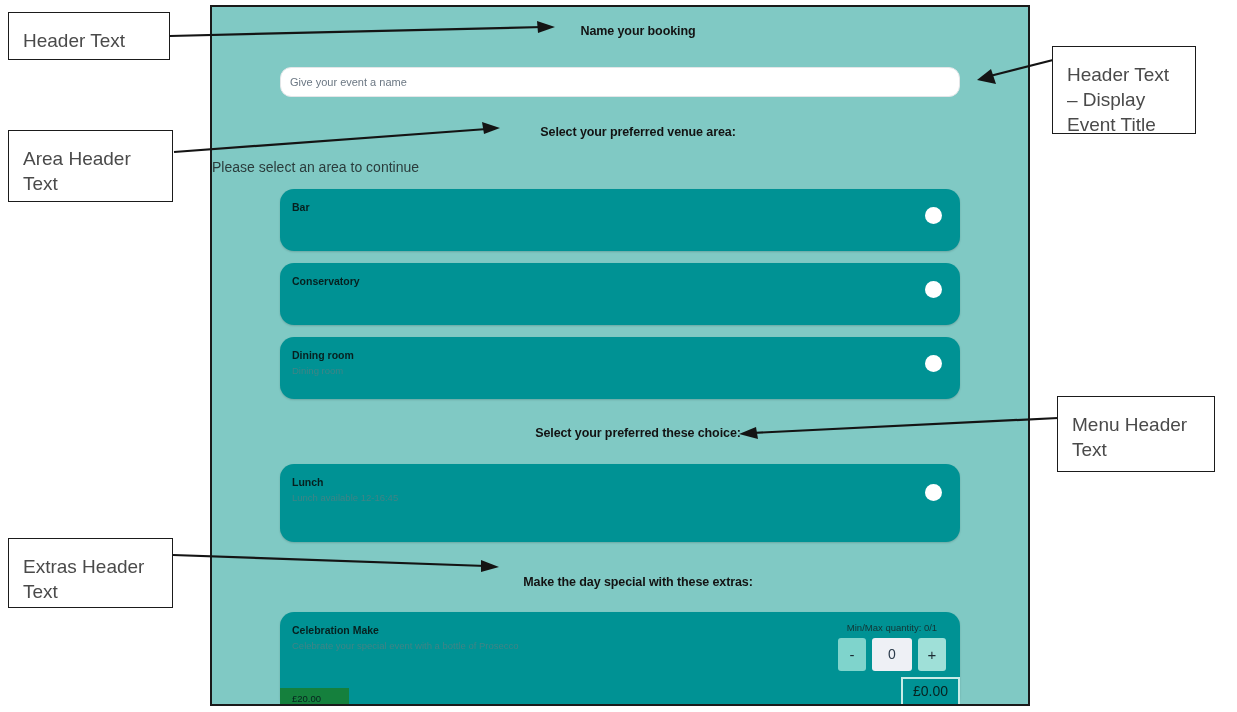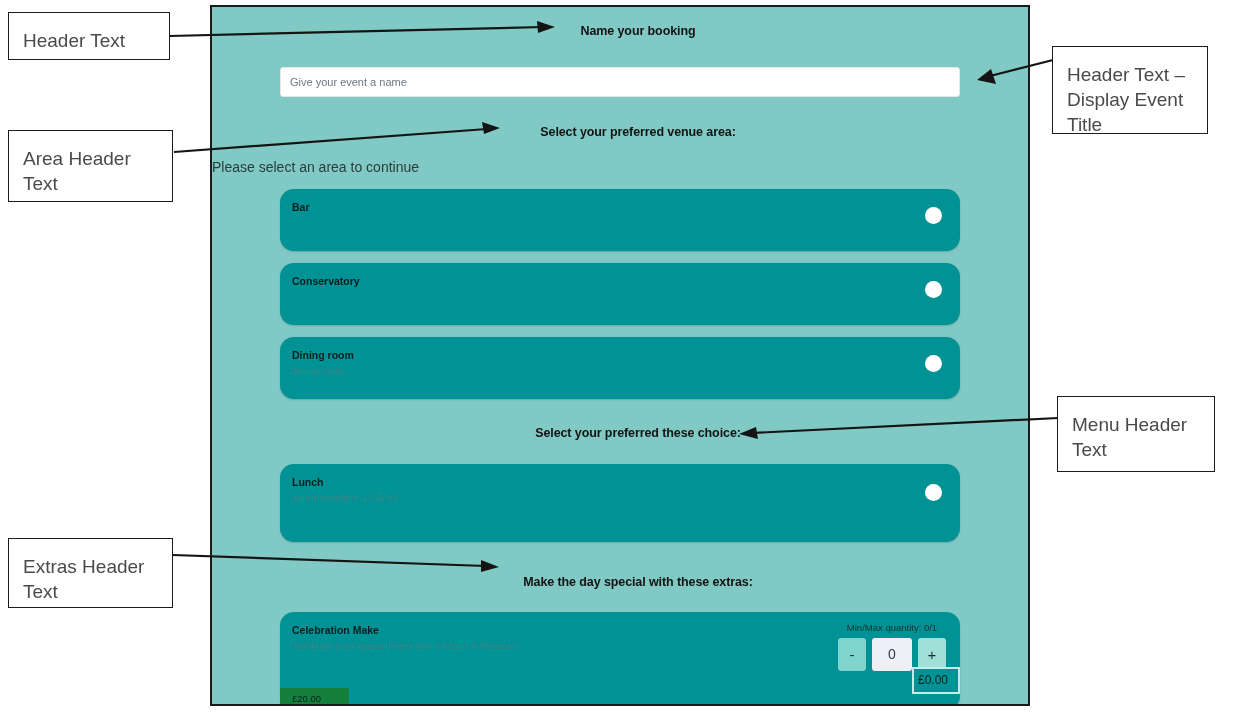--- a/index.html
+++ b/index.html
@@ -44,21 +44,21 @@
   }
 
   
   .name-input {
     display: block;
     width: 680px;
     height: 30px;
     margin: 0 auto;
     background: #ffffff;
     border: 1px solid #e3e6e8;
-    border-radius: 3px;
+    border-radius: 11px;
     box-sizing: border-box;
     font-family: "Liberation Sans", sans-serif;
     font-size: 11px;
     color: #4d5a68;
     padding: 0 9px;
     outline: none;
   }
   .name-input::placeholder { color: #6b7783; }
 
   
@@ -151,26 +151,26 @@
     bottom: 0;
     background: #15803d;
     color: #07211f;
     font-size: 9.5px;
     padding: 5px 28px 6px 12px;
     border-bottom-left-radius: 3px;
   }
   .price-right {
     position: absolute;
     right: 0;
-    bottom: 16px;
+    bottom: 4px;
     background: #009294;
     border: 2px solid #c7ece7;
     color: #07211f;
-    font-size: 12px;
-    padding: 4px 10px 5px 4px;
+    font-size: 14px;
+    padding: 4px 10px 5px 10px;
     box-sizing: border-box;
   }
 
   
   .anno {
     position: absolute;
     background: #ffffff;
     border: 1.6px solid #1b1b1b;
     box-sizing: border-box;
     color: #4a4a4a;
@@ -274,21 +274,21 @@
     <polygon points="739,434 758,439 756,427" fill="#141414"></polygon>
 
     <path d="M173 555 L486 566" stroke="#141414" stroke-width="2.2" fill="none"></path>
     <polygon points="499,567 481,560 481,572" fill="#141414"></polygon>
   </svg>
 
   <div class="anno" style="left:8px; top:12px; width:162px; height:48px;">
     <span>Header Text</span>
   </div>
 
-  <div class="anno" style="left:1052px; top:46px; width:156px; height:88px;">
+  <div class="anno" style="left:1052px; top:46px; width:144px; height:88px;">
     <span>Header Text – Display Event Title</span>
   </div>
 
   <div class="anno" style="left:8px; top:130px; width:165px; height:72px;">
     <span>Area Header Text</span>
   </div>
 
   <div class="anno" style="left:1057px; top:396px; width:158px; height:76px;">
     <span>Menu Header Text</span>
   </div>

